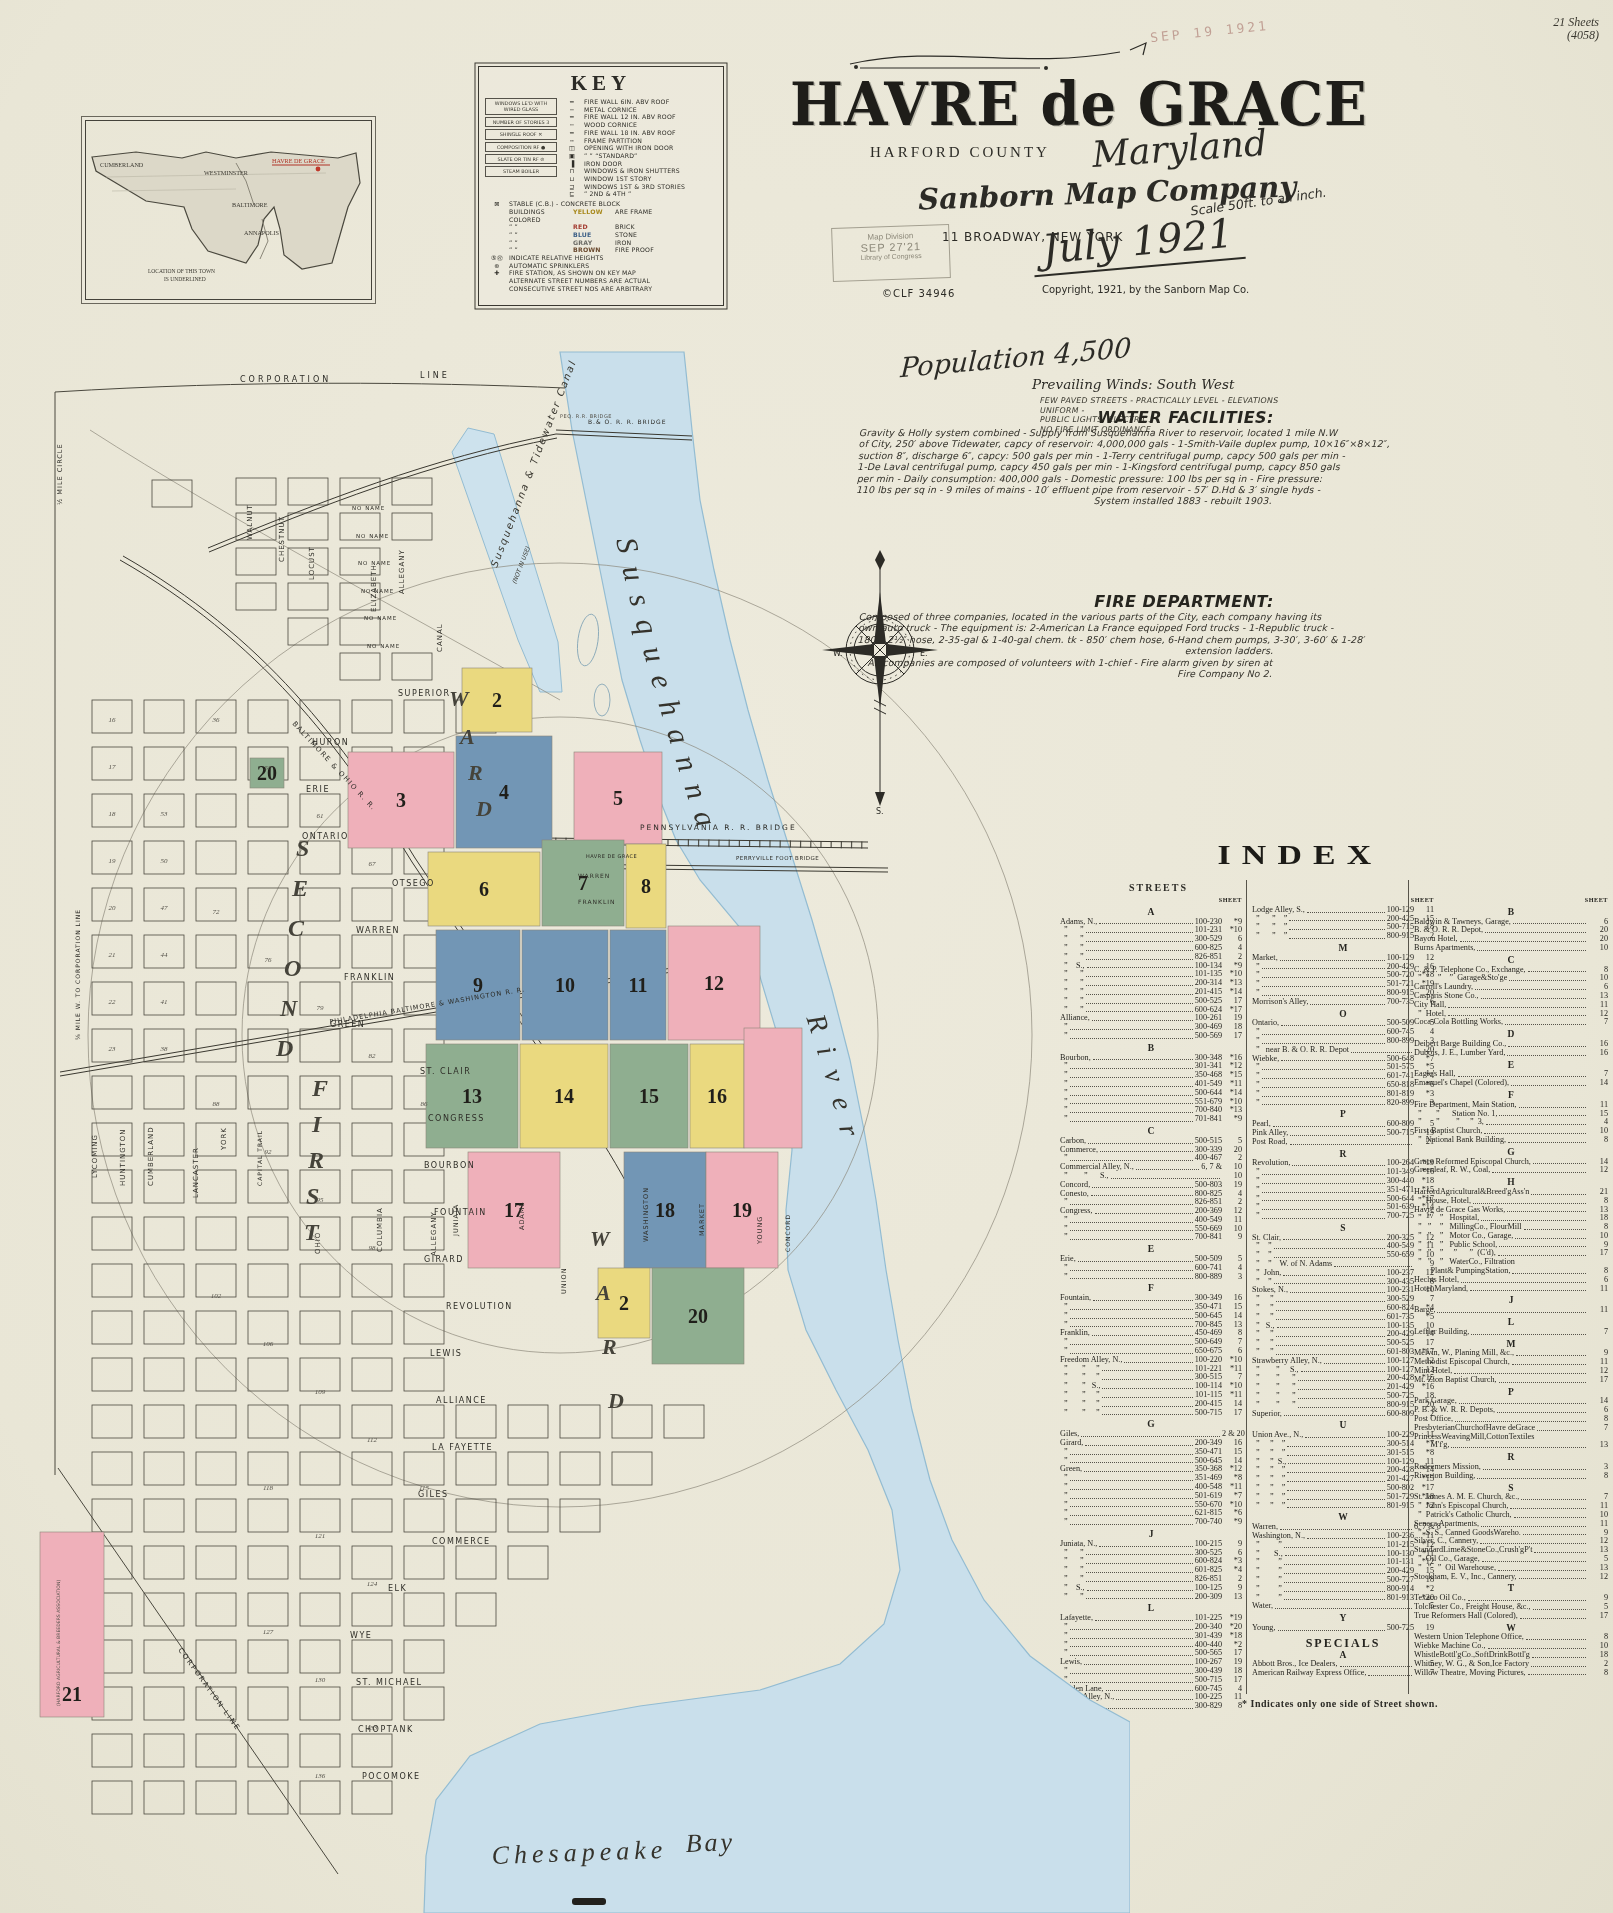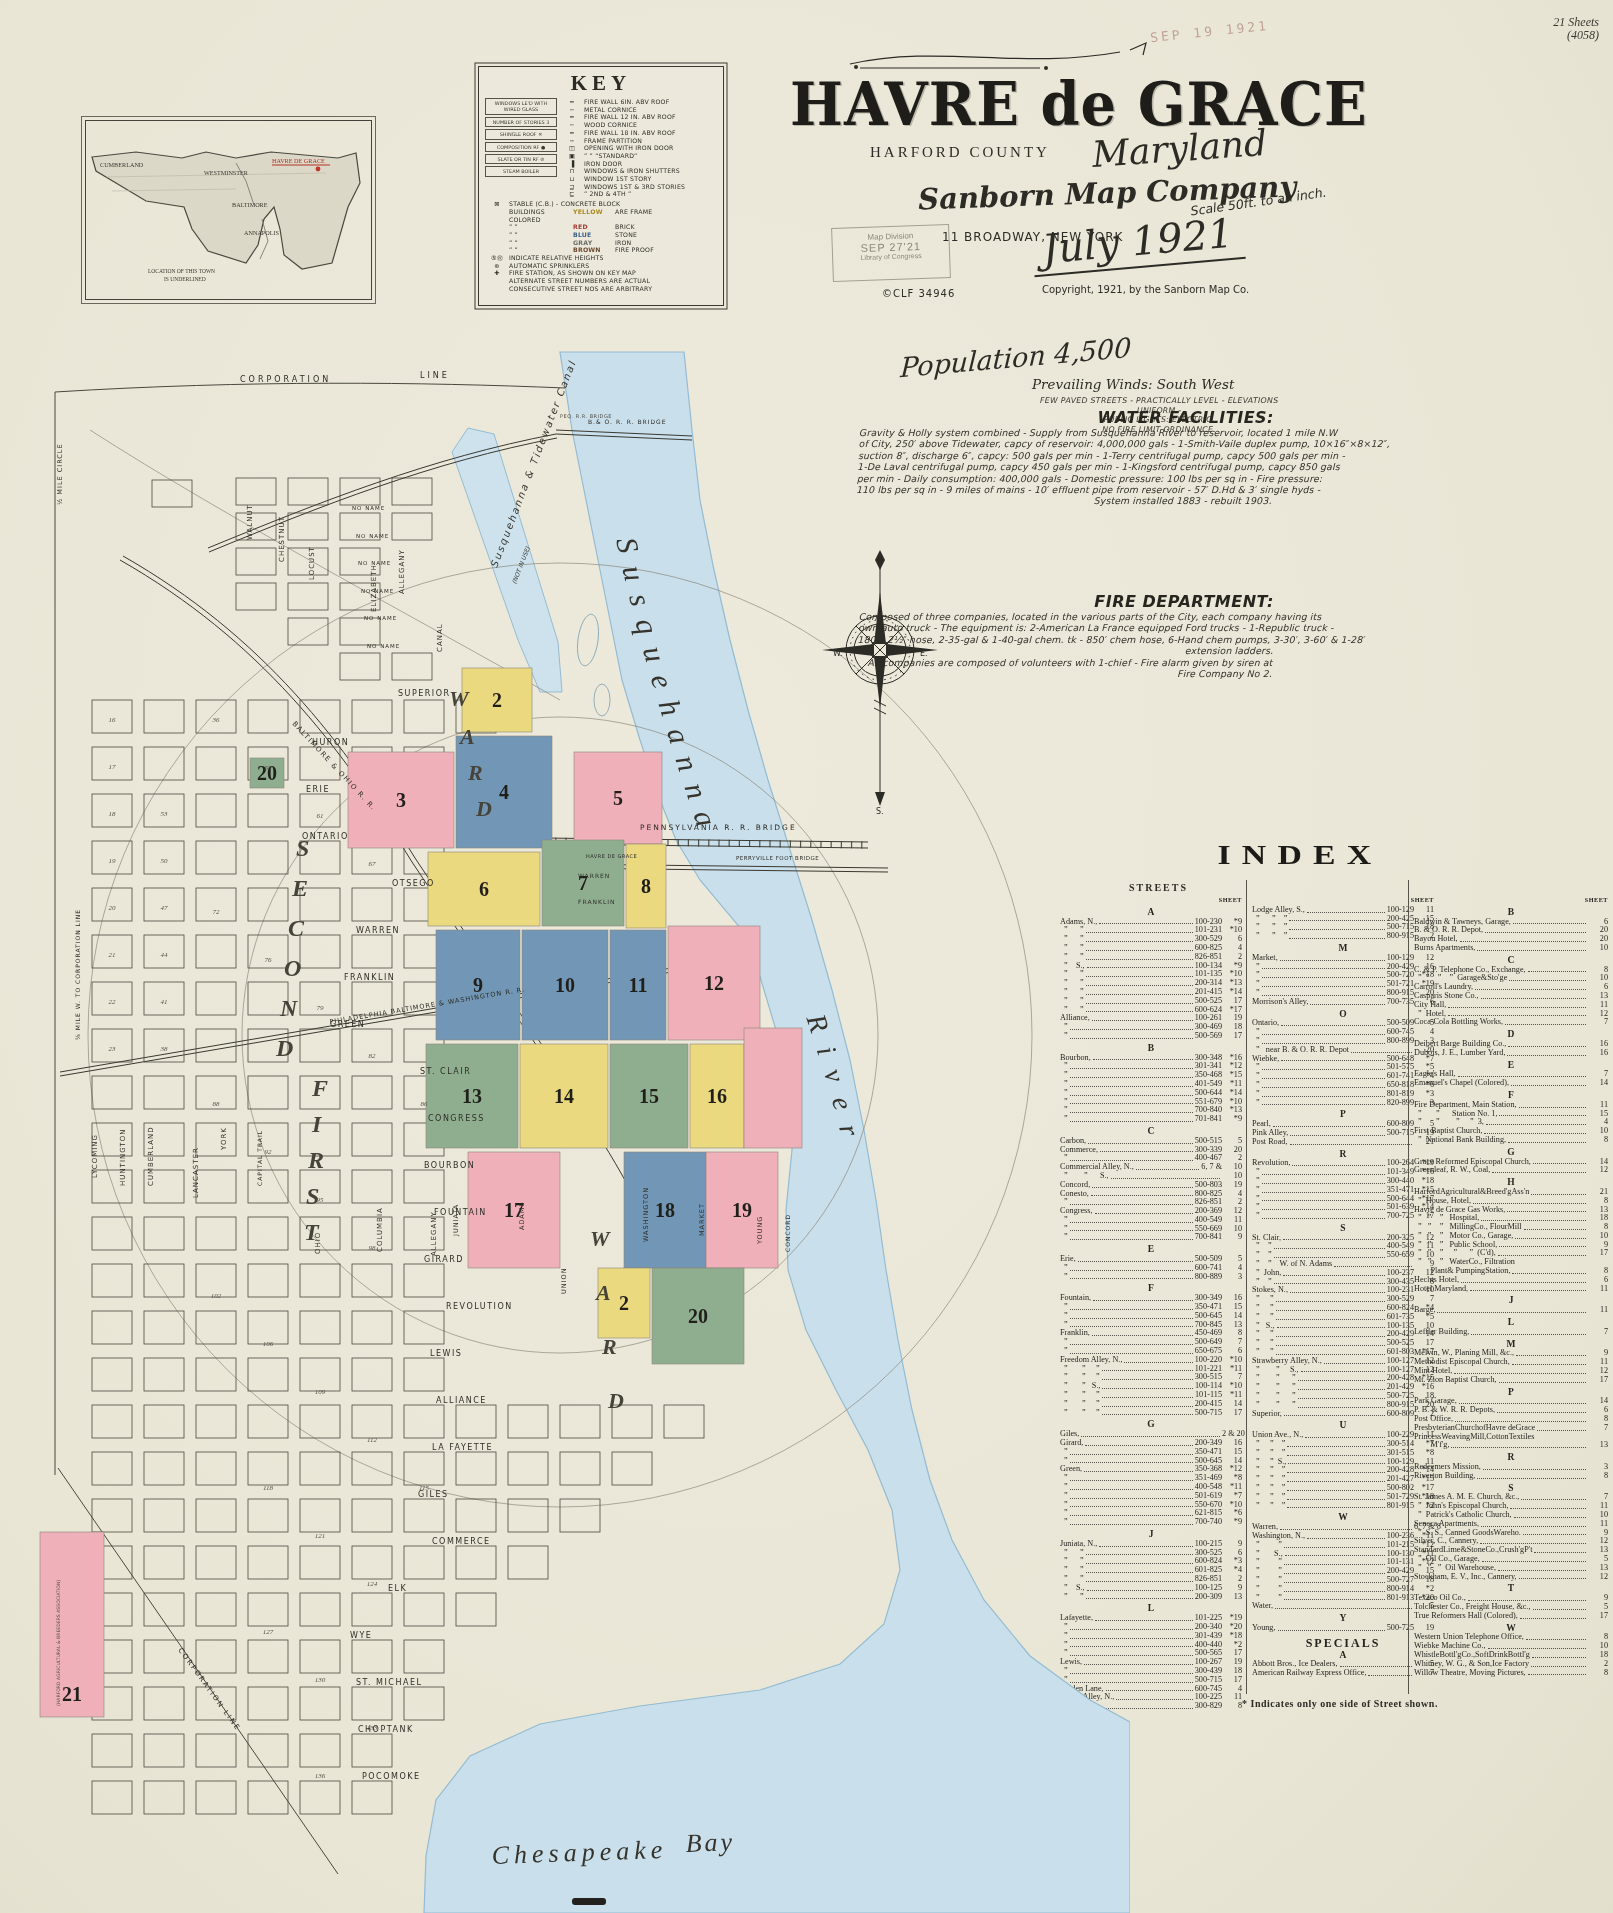--- a/index.html
+++ b/index.html
@@ -49,21 +49,21 @@
   .stamp-box{left:832px;top:226px;width:116px;height:52px;border:1px solid #a39f90;color:#8d897a;
      text-align:center;transform:rotate(-2deg);font-family:"Liberation Sans",sans-serif;}
   .stamp-box div:nth-child(1){font-size:8px;margin-top:5px;}
   .stamp-box div:nth-child(2){font-size:11px;letter-spacing:1px;}
   .stamp-box div:nth-child(3){font-size:7px;}
   
   .pop{left:900px;top:342px;width:390px;}
   .pop-label{font:italic 27px "DejaVu Serif",serif;transform:rotate(-5deg) skewX(-8deg);display:inline-block;}
   .pop-winds{position:absolute;left:132px;top:34px;font:italic 13.5px "DejaVu Serif",serif;}
   .pop-notes{position:absolute;left:140px;top:54px;font:italic 7.8px/9.6px "DejaVu Sans",sans-serif;
-             color:#3a382f;letter-spacing:.3px;text-align:center;}
+             color:#3a382f;letter-spacing:.3px;}
   .fac{width:440px;text-align:right;}
   .fac-h{font:bold italic 16px "DejaVu Sans",sans-serif;letter-spacing:.5px;color:#26251f;}
   .fac-lines{margin-left:24px;font:italic 9.4px/11.4px "DejaVu Sans",sans-serif;color:#33312a;
              transform:skewX(-3deg);letter-spacing:.1px;white-space:nowrap;}
   .w-block{left:834px;top:408px;}
   .f-block{left:834px;top:592px;}
   
   .idx-title{left:1150px;top:840px;width:300px;text-align:center;
      font:bold 27px "Liberation Serif",serif;letter-spacing:9px;transform:scaleX(1.25);color:#1c1b17;}
   .idx-streets{left:1068px;top:882px;width:120px;text-align:right;

